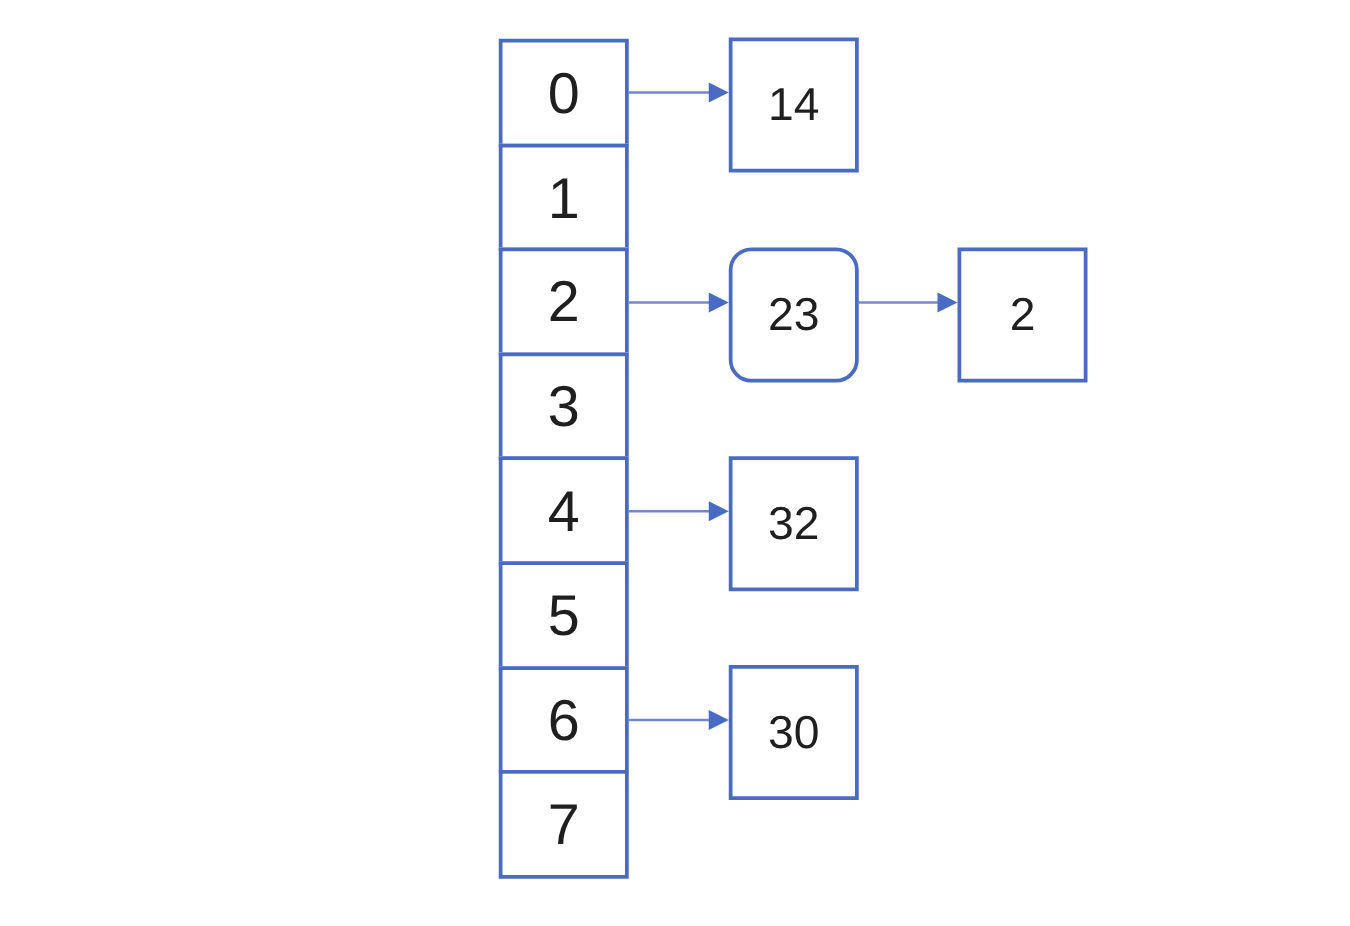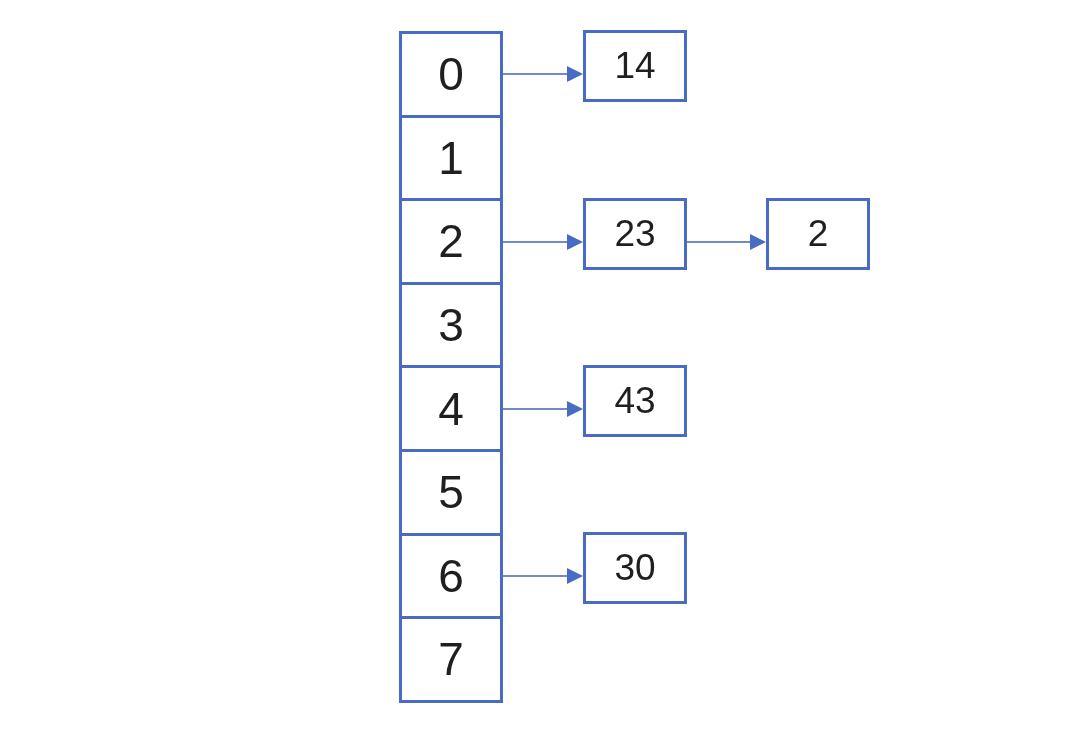--- a/index.html
+++ b/index.html
@@ -37,21 +37,21 @@
     display: flex;
     align-items: center;
     justify-content: center;
     font-size: 46px;
     color: var(--text);
   }
   .cell + .cell { margin-top: -3px; }
   
   .node {
     position: absolute;
-    width: 104px; height: 72px;
+    width: 104px; height: 108px;
     border: 3.5px solid var(--box-border);
     background: var(--bg);
     display: flex;
     align-items: center;
     justify-content: center;
     font-size: 37px;
     color: var(--text);
   }
   
   .arrow {
@@ -85,31 +85,31 @@
       <div class="cell">4</div>
       <div class="cell">5</div>
       <div class="cell">6</div>
       <div class="cell">7</div>
     </div>
 <div class="node" style="left: 583px; top: 30.3px;">14</div>
     <div class="arrow" style="left: 503px; top: 66.3px; width: 80px;">
       <div class="arrow-line"></div>
       <div class="arrow-head"></div>
     </div>
-    <div class="node" style="left: 583px; top: 197.5px;">23</div>
+    <div class="node" style="left: 583px; top: 197.5px; border-radius: 18px;">23</div>
     <div class="arrow" style="left: 503px; top: 233.5px; width: 80px;">
       <div class="arrow-line"></div>
       <div class="arrow-head"></div>
     </div>
     <div class="node" style="left: 766px; top: 197.5px;">2</div>
     <div class="arrow" style="left: 687px; top: 233.5px; width: 79px;">
       <div class="arrow-line"></div>
       <div class="arrow-head"></div>
     </div>
-    <div class="node" style="left: 583px; top: 364.7px;">43</div>
+    <div class="node" style="left: 583px; top: 364.7px;">32</div>
     <div class="arrow" style="left: 503px; top: 400.7px; width: 80px;">
       <div class="arrow-line"></div>
       <div class="arrow-head"></div>
     </div>
     <div class="node" style="left: 583px; top: 531.9px;">30</div>
     <div class="arrow" style="left: 503px; top: 567.9px; width: 80px;">
       <div class="arrow-line"></div>
       <div class="arrow-head"></div>
     </div>
   </div>

